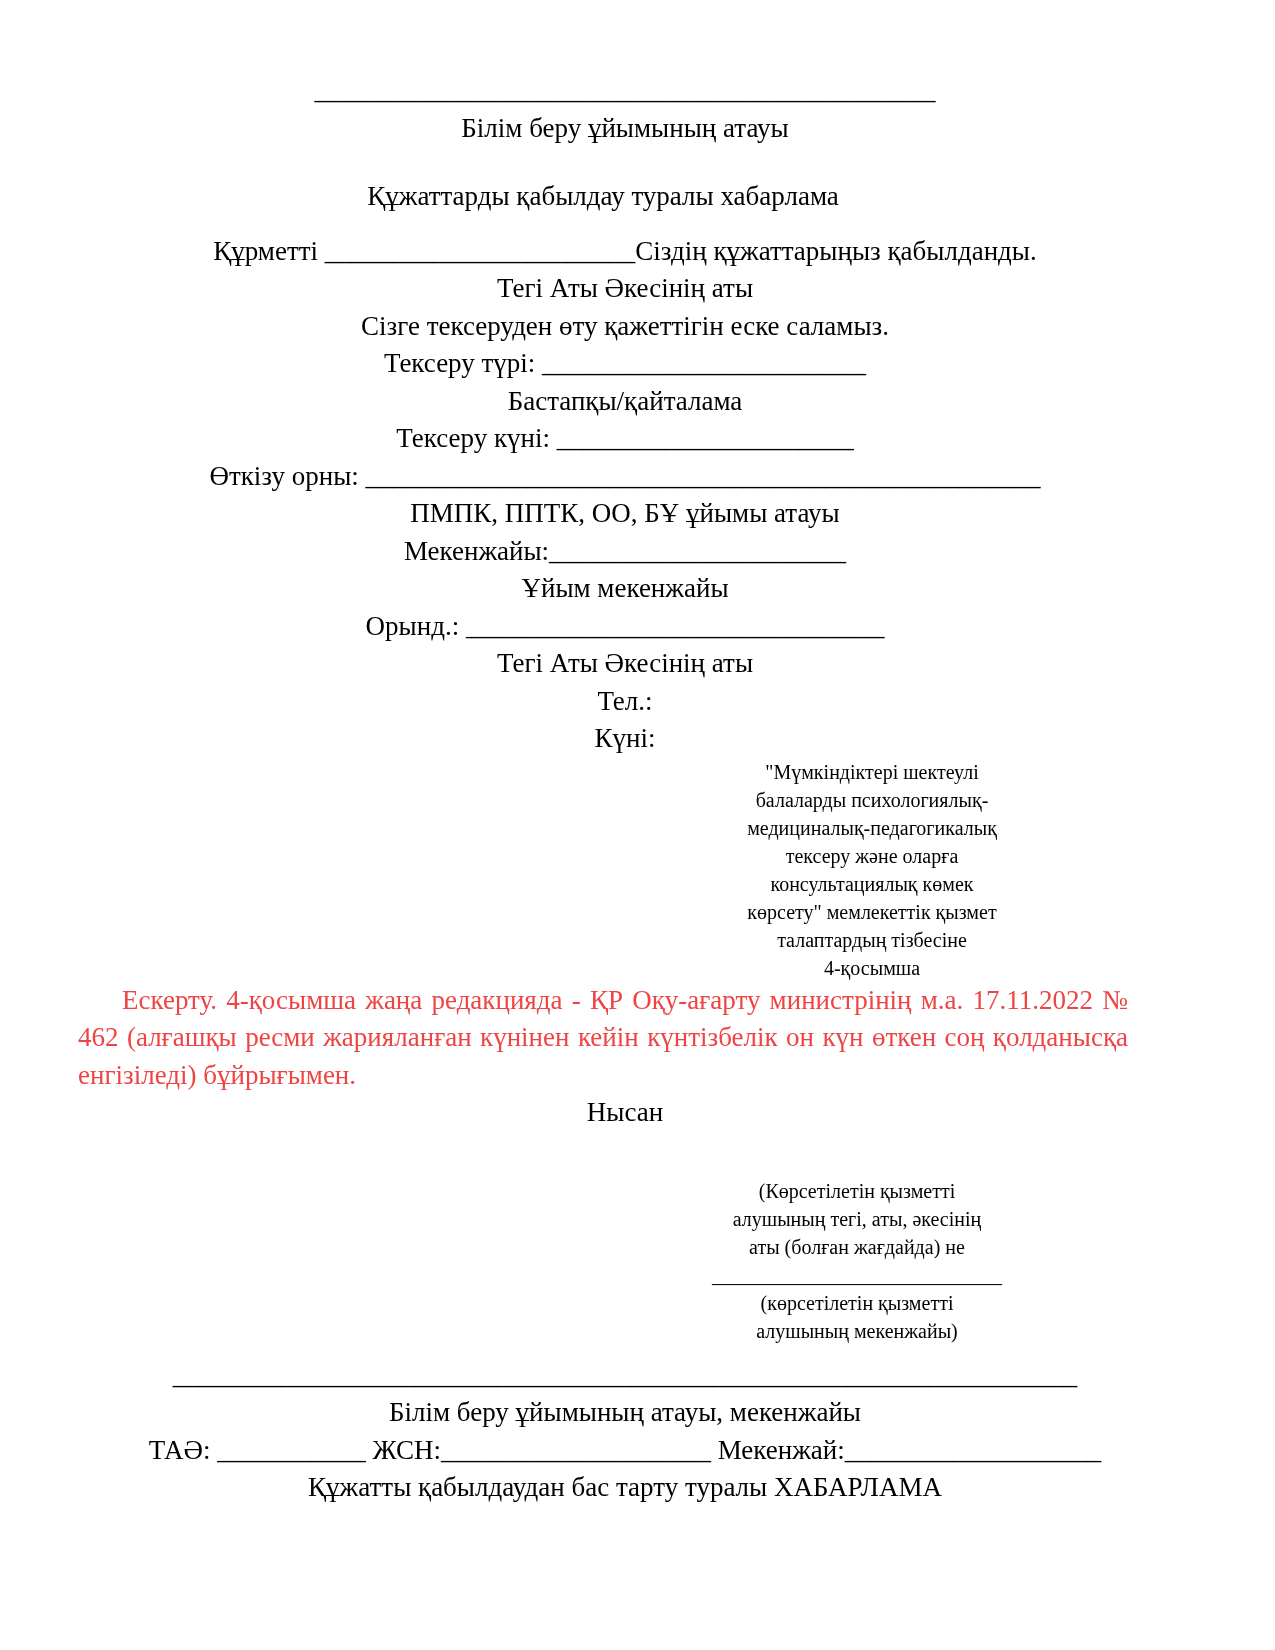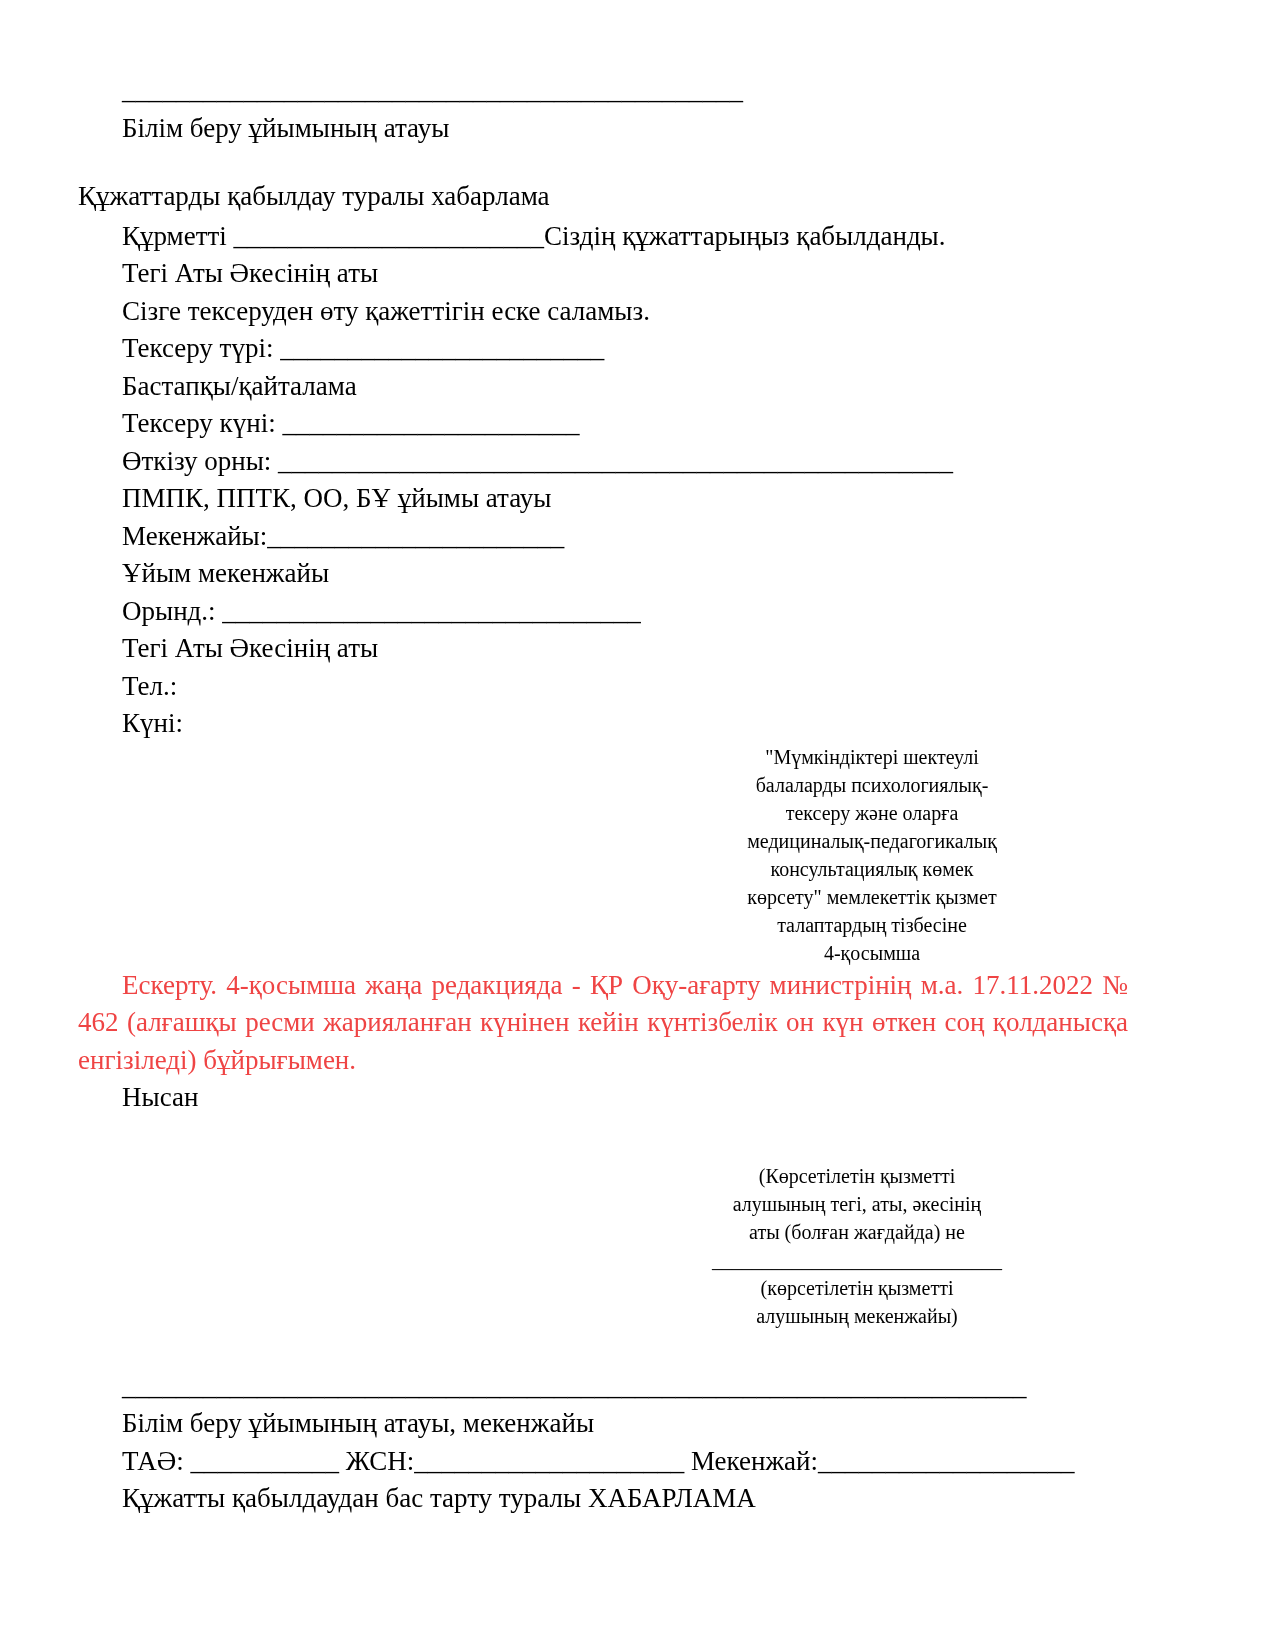--- a/index.html
+++ b/index.html
@@ -9,43 +9,43 @@
     height: 1650px;
     margin: 0 auto;
     background: #ffffff;
     color: #000000;
     font-family: "Liberation Serif", "DejaVu Serif", serif;
     font-size: 27px;
     line-height: 37.5px;
     overflow: hidden;
   }
   .content { padding: 72px 147px 0 78px; }
-  .line { white-space: pre-wrap; }
+  .line { white-space: pre-wrap; text-align: center; }
   .indent { padding-left: 44px; }
   .doc-heading { font-weight: normal; margin-top: 31px; }
-  .body-block { margin-top: 2px; }
+  .body-block { margin-top: 17px; }
   .small { font-size: 20px; line-height: 28px; }
   .appendix-block {
     width: 350px;
     margin-left: 619px;
     text-align: center;
     white-space: nowrap;
   }
   .amendment-note {
     text-align: justify;
     text-indent: 44px;
   }
   .recipient-block {
     width: 350px;
     margin-left: 604px;
     text-align: center;
     white-space: nowrap;
     margin-top: 45px;
   }
-  .footer-block { margin-top: 38px; }
+  .footer-block { margin-top: 12px; }
 </style>
 </head>
 <body>
 
 <div class="page">
   <div class="content">
 
     <div class="line indent">______________________________________________</div>
     <div class="line indent">Білім беру ұйымының атауы</div>
 
@@ -64,22 +64,22 @@
       <div class="line indent">Ұйым мекенжайы</div>
       <div class="line indent">Орынд.: _______________________________</div>
       <div class="line indent">Тегі Аты Әкесінің аты</div>
       <div class="line indent">Тел.:</div>
       <div class="line indent">Күні:</div>
     </div>
 
     <div class="appendix-block small">
       <div class="line">"Мүмкіндіктері шектеулі</div>
       <div class="line">балаларды психологиялық-</div>
+      <div class="line">медициналық-педагогикалық</div>
       <div class="line">тексеру және оларға</div>
-      <div class="line">медициналық-педагогикалық</div>
       <div class="line">консультациялық көмек</div>
       <div class="line">көрсету" мемлекеттік қызмет</div>
       <div class="line">талаптардың тізбесіне</div>
       <div class="line">4-қосымша</div>
     </div>
 
     <div class="amendment-note" style="color: #ef4444;">Ескерту. 4-қосымша жаңа редакцияда - ҚР Оқу-ағарту министрінің м.а. 17.11.2022 № 462 (алғашқы ресми жарияланған күнінен кейін күнтізбелік он күн өткен соң қолданысқа енгізіледі) бұйрығымен.</div>
 
     <div class="line indent">Нысан</div>
 

